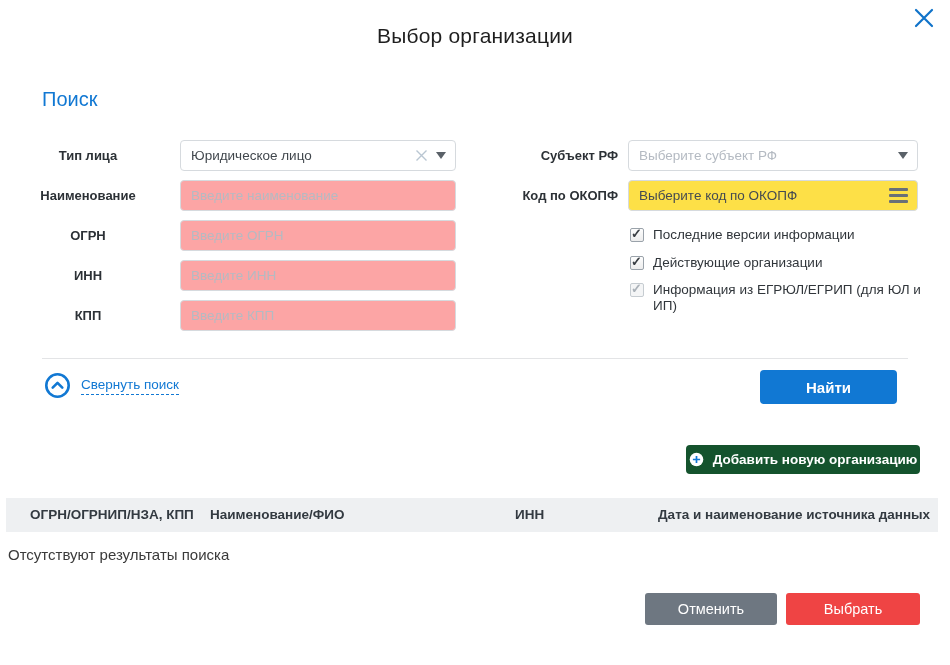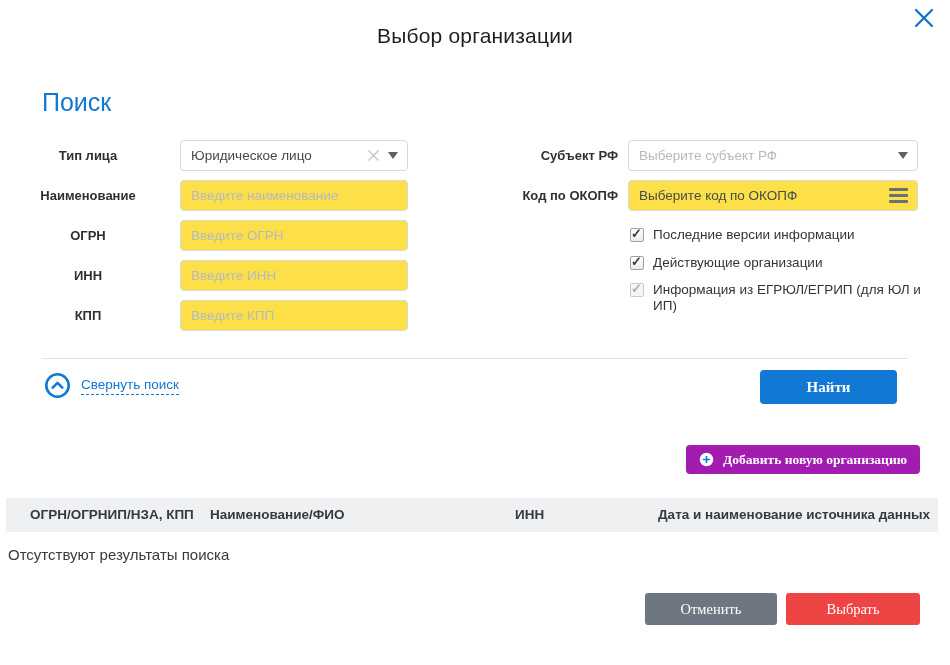--- a/index.html
+++ b/index.html
@@ -4,32 +4,32 @@
 <style>
   * { margin:0; padding:0; box-sizing:border-box; }
   html,body { width:950px; height:665px; background:#fff; }
   body { font-family:"Liberation Sans", sans-serif; position:relative; overflow:hidden; }
   .dialog { position:absolute; inset:0; background:#fff;padding-left:12px; }
 
   .title { position:absolute; top:24px; left:0; width:100%; text-align:center;
            font-size:21px; color:#1f1f1f; letter-spacing:.2px; }
   .close { position:absolute; top:5px; right:13px; background:none; border:none; cursor:pointer; }
 
-  .search-heading { position:absolute; left:42px; top:88px; font-size:25px; color:#1178d3; }
+  .search-heading { position:absolute; left:42px; top:88px; font-size:20px; color:#1178d3; }
 
   .fl { position:absolute; left:8px; width:160px; text-align:center; font-size:13px;
         font-weight:bold; color:#2c3136; line-height:31px; }
   .fr { position:absolute; left:430px; width:188px; text-align:right; font-size:13px;
         font-weight:bold; color:#2c3136; line-height:31px; }
 
-  .field { position:absolute; left:180px; width:228px; height:31px; }
+  .field { position:absolute; left:180px; width:276px; height:31px; }
   .field-r { position:absolute; left:628px; width:290px; height:31px; }
 
   input.txt { width:100%; height:31px; border:1px solid #d6dade; border-radius:4px;
-        padding:0 10px; font-size:13.5px; color:#41474d; outline:none; background:#fde047;
+        padding:0 10px; font-size:13.5px; color:#41474d; outline:none; background:#fca5a5;
         font-family:"Liberation Sans", sans-serif; }
   input::placeholder { color:#b4bac2; opacity:1; }
 
   .combo { display:flex; align-items:center; border:1px solid #d6dade; border-radius:4px;
            background:#fff; height:31px; padding-right:9px; }
   .combo input { flex:1 1 auto; min-width:0; border:none; background:transparent; height:29px;
            padding:0 10px; font-size:13.5px; color:#41474d; outline:none;
            font-family:"Liberation Sans", sans-serif; }
   .combo.gray { background:#fde047; }
   .combo.gray input::placeholder { color:#454b51; }
@@ -46,25 +46,25 @@
   .cb .mark { position:absolute; left:0px; top:-3px; font-size:13px; font-weight:bold; color:#3a3f44; }
   .cb-row.disabled .cb { border-color:#c6ccd1; background:#f4f5f6; }
   .cb-row.disabled .cb .mark { color:#aab1b8; }
   .cb-label { font-size:13.5px; color:#31363b; line-height:16px; max-width:285px; }
 
   .divider { position:absolute; left:42px; top:358px; width:866px; height:1px; background:#e3e4e6; }
 
   .collapse { position:absolute; left:44px; top:372px; display:flex; align-items:center; gap:10px; cursor:pointer; }
   .collapse-label { font-size:13.5px; color:#1178d3; border-bottom:1px dashed #1178d3; padding-bottom:2px; }
 
-  .btn { border:none; border-radius:4px; color:#fff; cursor:pointer; font-family:Liberation Serif, serif; }
+  .btn { border:none; border-radius:4px; color:#fff; cursor:pointer; font-family:Liberation Sans, sans-serif; }
   .btn-find { position:absolute; left:760px; top:370px; width:137px; height:34px;
               background:#1178d3; font-size:15px; font-weight:bold; }
   .btn-add { position:absolute; left:686px; top:445px; width:234px; height:29px;
-             background:#a21caf; font-size:13.5px; font-weight:bold;
+             background:#14532d; font-size:13.5px; font-weight:bold;
              display:flex; align-items:center; justify-content:center; gap:9px; }
   .btn-cancel { position:absolute; left:645px; top:593px; width:132px; height:32px;
                 background:#6e7781; font-size:14.5px; border-radius:3px; }
   .btn-select { position:absolute; left:786px; top:593px; width:134px; height:32px;
                 background:#ef4444; font-size:14.5px; border-radius:3px; cursor:default; }
 
   .thead { position:absolute; left:6px; top:498px; width:932px; height:34px; background:#eef0f2; }
   .th { position:absolute; line-height:34px; font-size:13.5px; font-weight:bold; color:#333a41; white-space:nowrap; }
   .th.c0 { left:24px; } .th.c1 { left:204px; } .th.c2 { left:509px; } .th.c3 { left:652px; }
 

